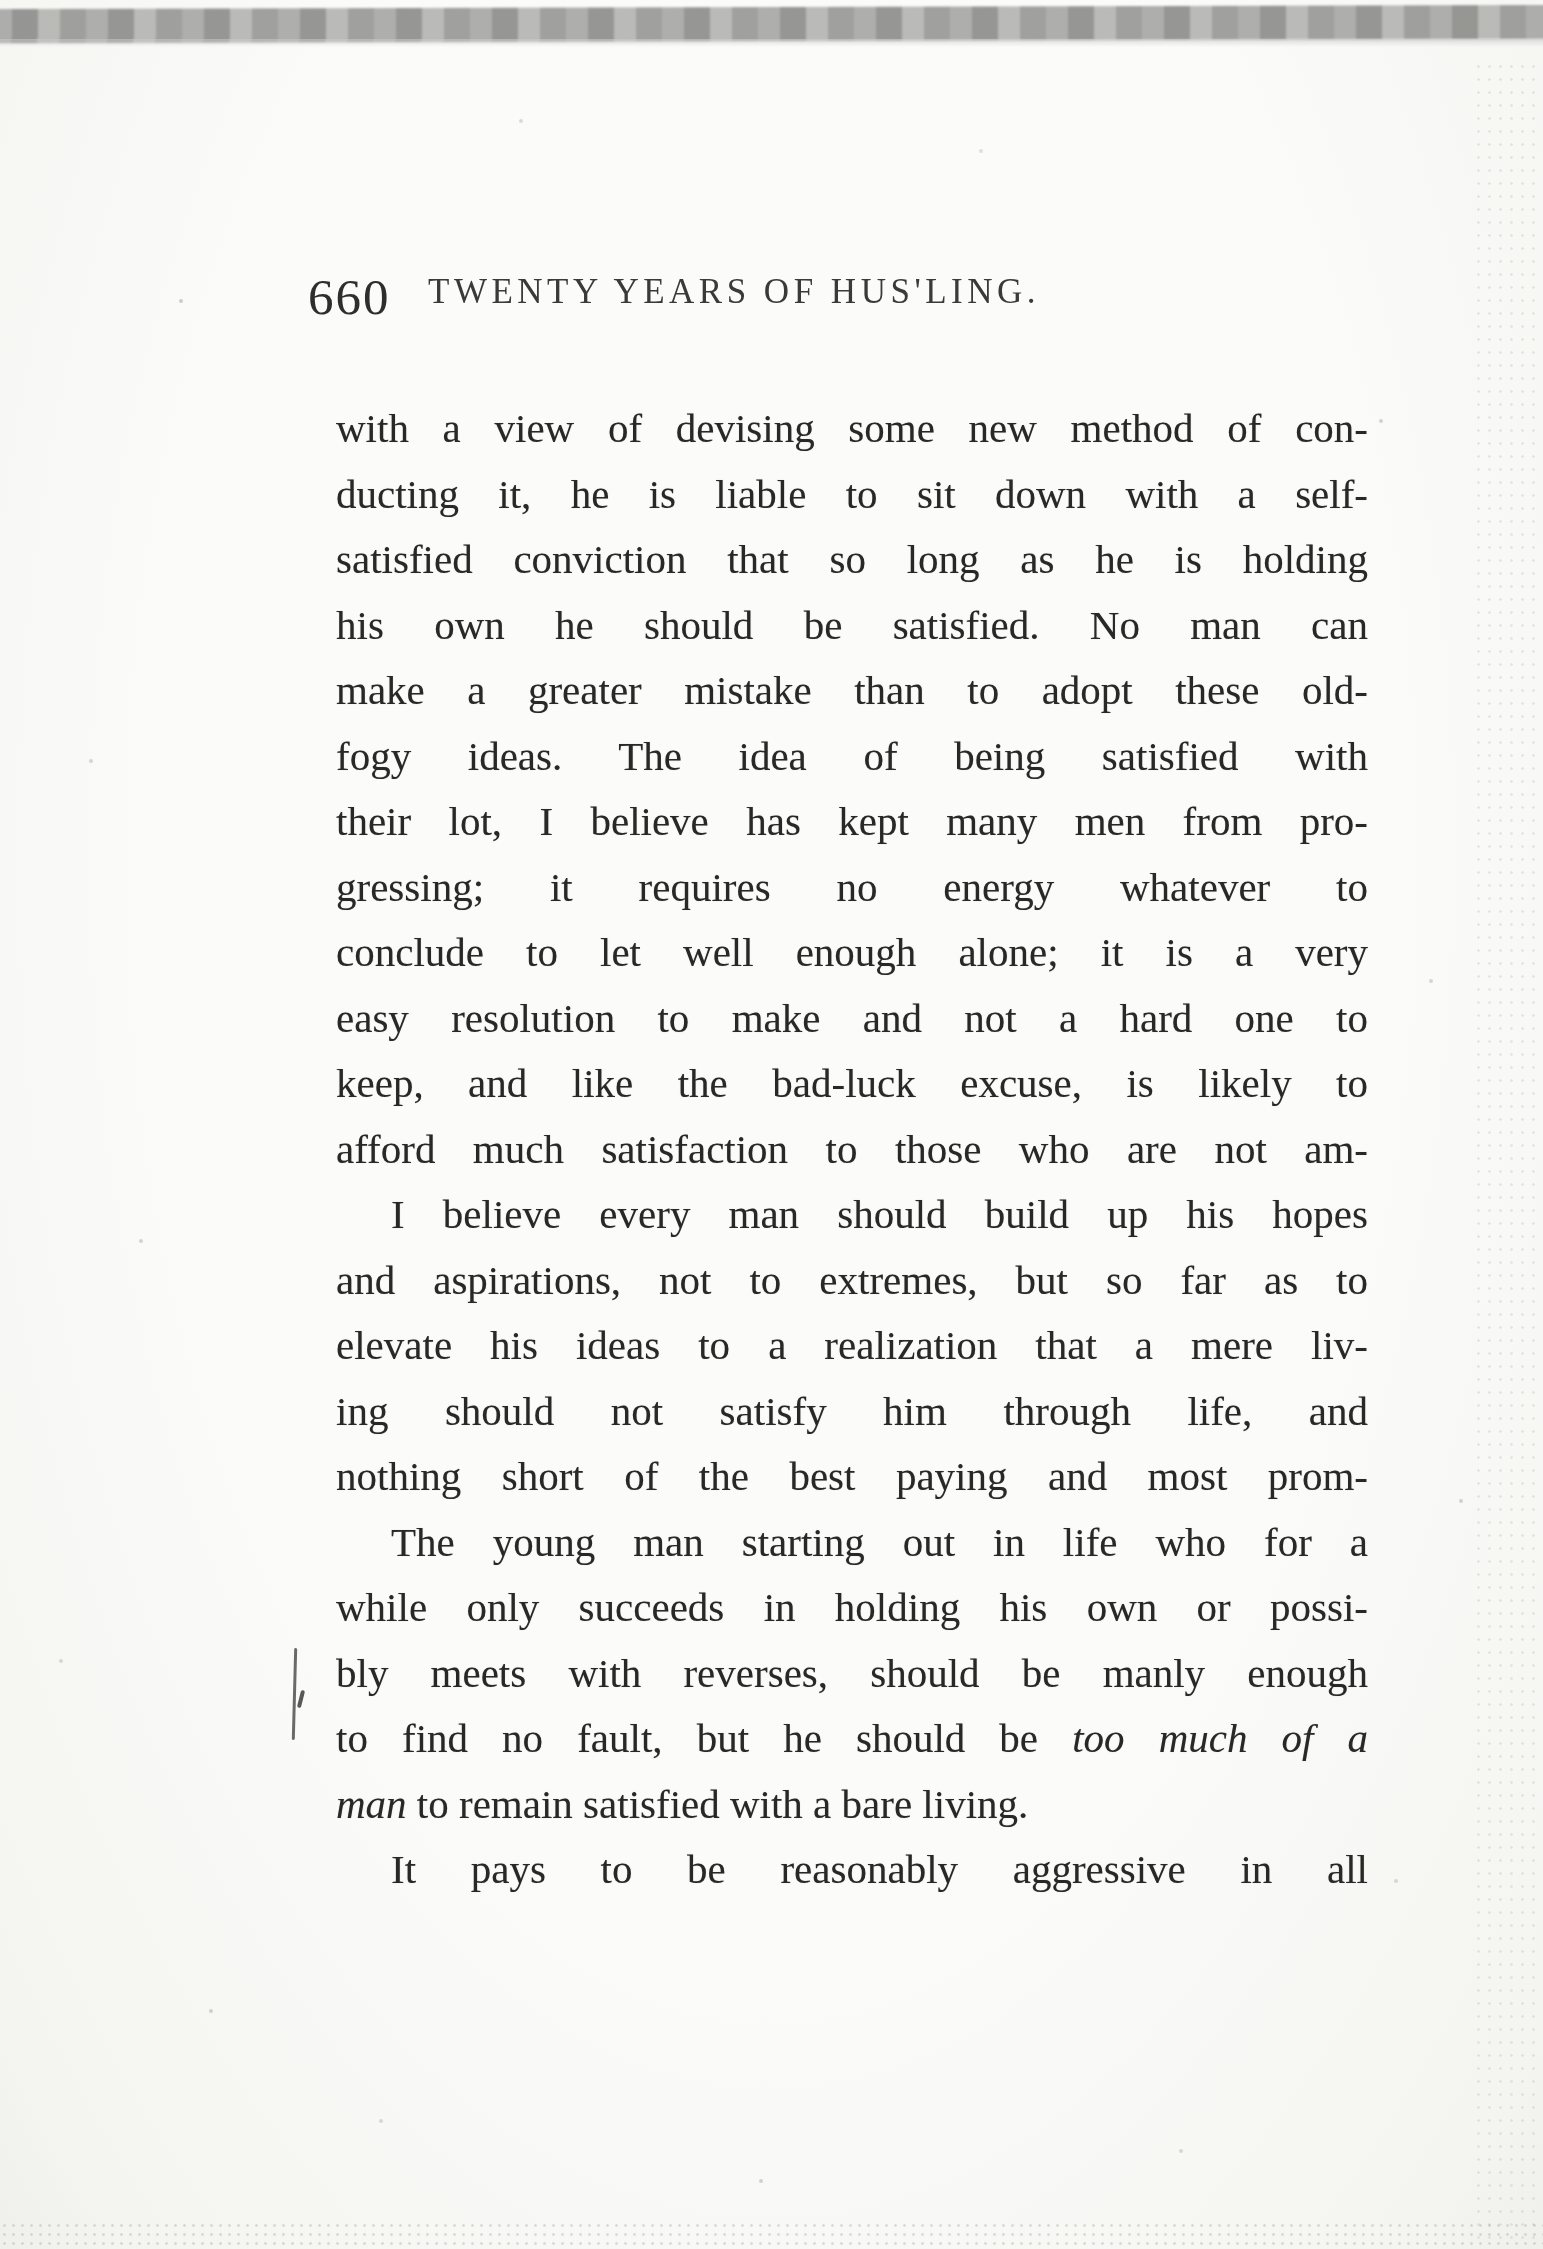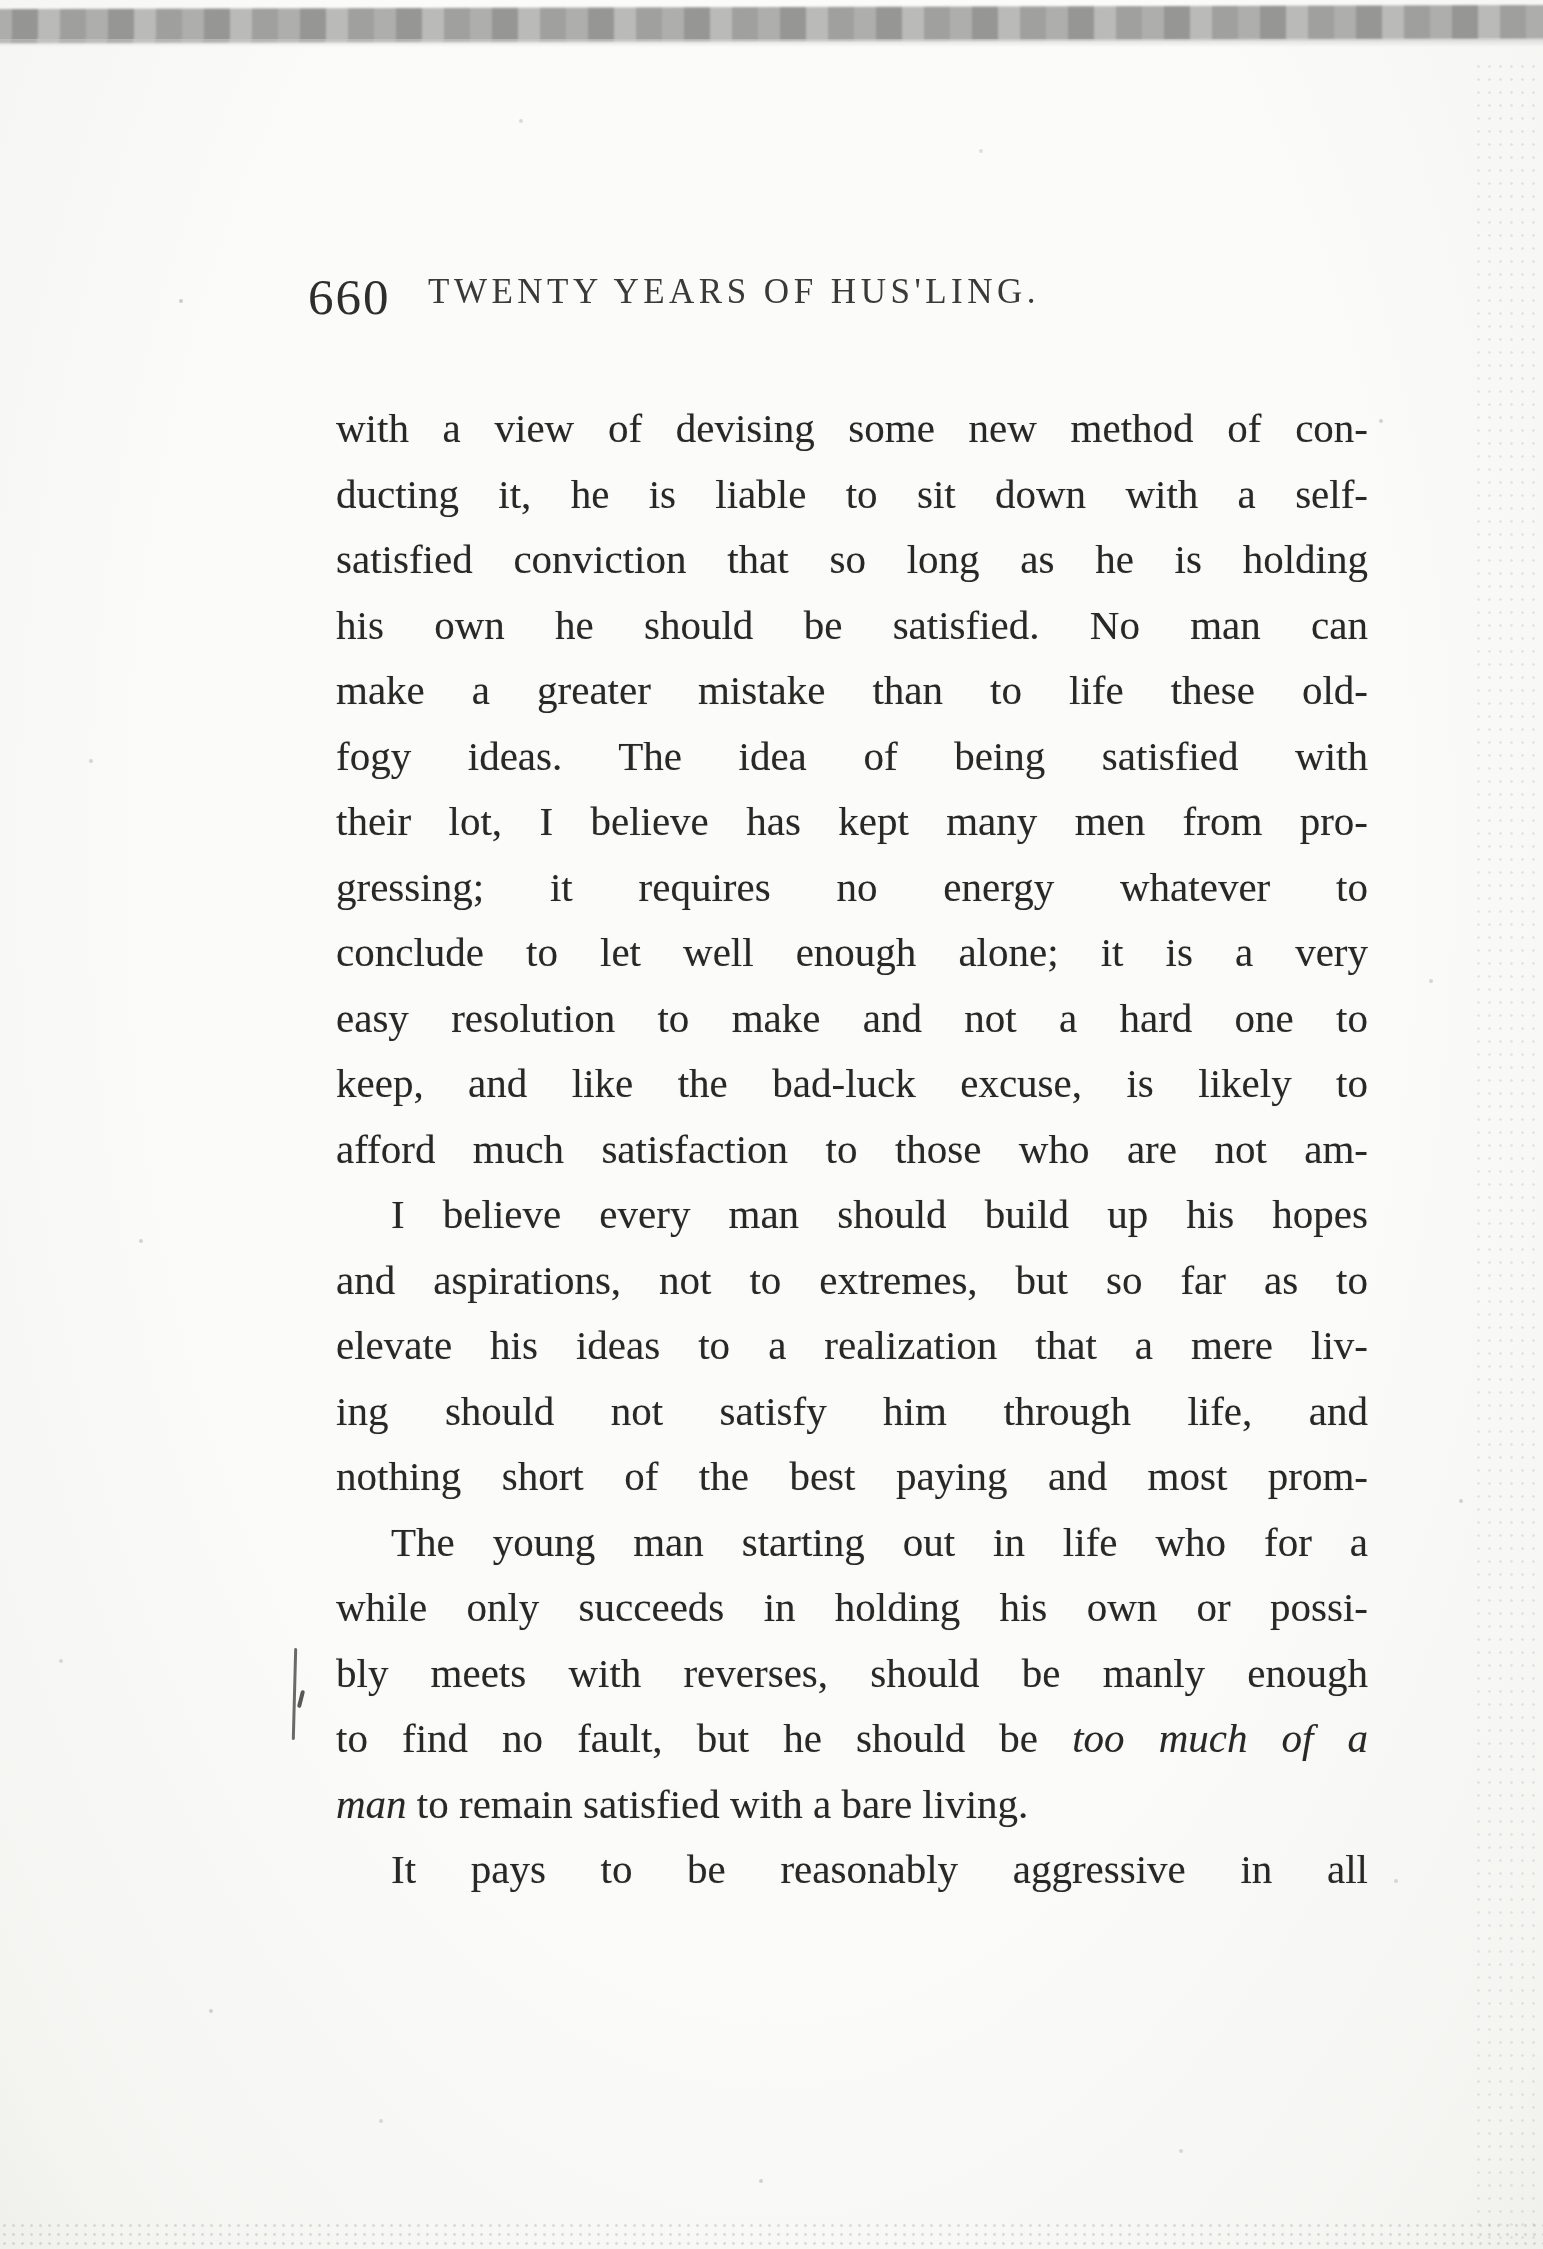--- a/index.html
+++ b/index.html
@@ -176,21 +176,21 @@
   <div class="header">
     <span class="page-number">660</span>
     <span class="running-title">TWENTY YEARS OF HUS'LING.</span>
   </div>
 
   <div class="text-block">
       <div class="line"><span>with a view of devising some new method of con-</span></div>
       <div class="line"><span>ducting it, he is liable to sit down with a self-</span></div>
       <div class="line"><span>satisfied conviction that so long as he is holding</span></div>
       <div class="line"><span>his own he should be satisfied. No man can</span></div>
-      <div class="line"><span>make a greater mistake than to life these old-</span></div>
+      <div class="line"><span>make a greater mistake than to adopt these old-</span></div>
       <div class="line"><span>fogy ideas. The idea of being satisfied with</span></div>
       <div class="line"><span>their lot, I believe has kept many men from pro-</span></div>
       <div class="line"><span>gressing; it requires no energy whatever to</span></div>
       <div class="line"><span>conclude to let well enough alone; it is a very</span></div>
       <div class="line"><span>easy resolution to make and not a hard one to</span></div>
       <div class="line"><span>keep, and like the bad-luck excuse, is likely to</span></div>
       <div class="line"><span>afford much satisfaction to those who are not am-</span></div>
       <div class="line indent"><span>I believe every man should build up his hopes</span></div>
       <div class="line"><span>and aspirations, not to extremes, but so far as to</span></div>
       <div class="line"><span>elevate his ideas to a realization that a mere liv-</span></div>

